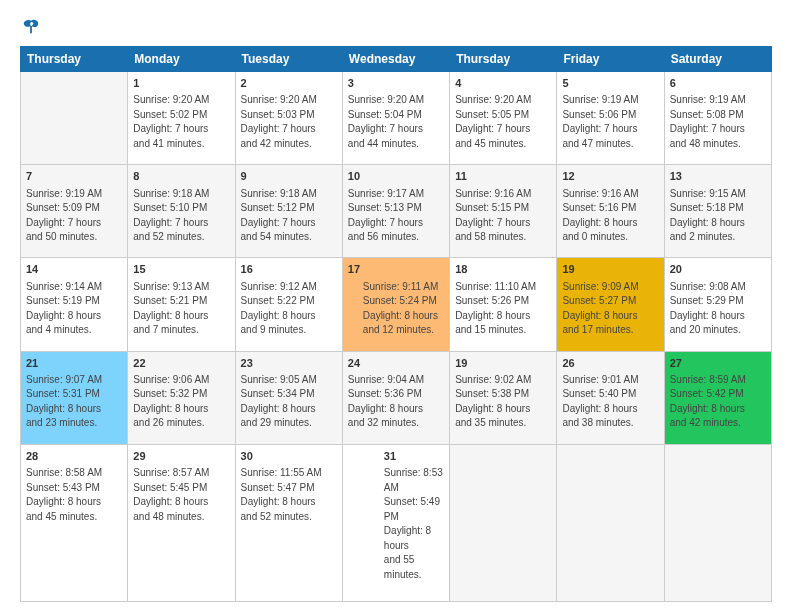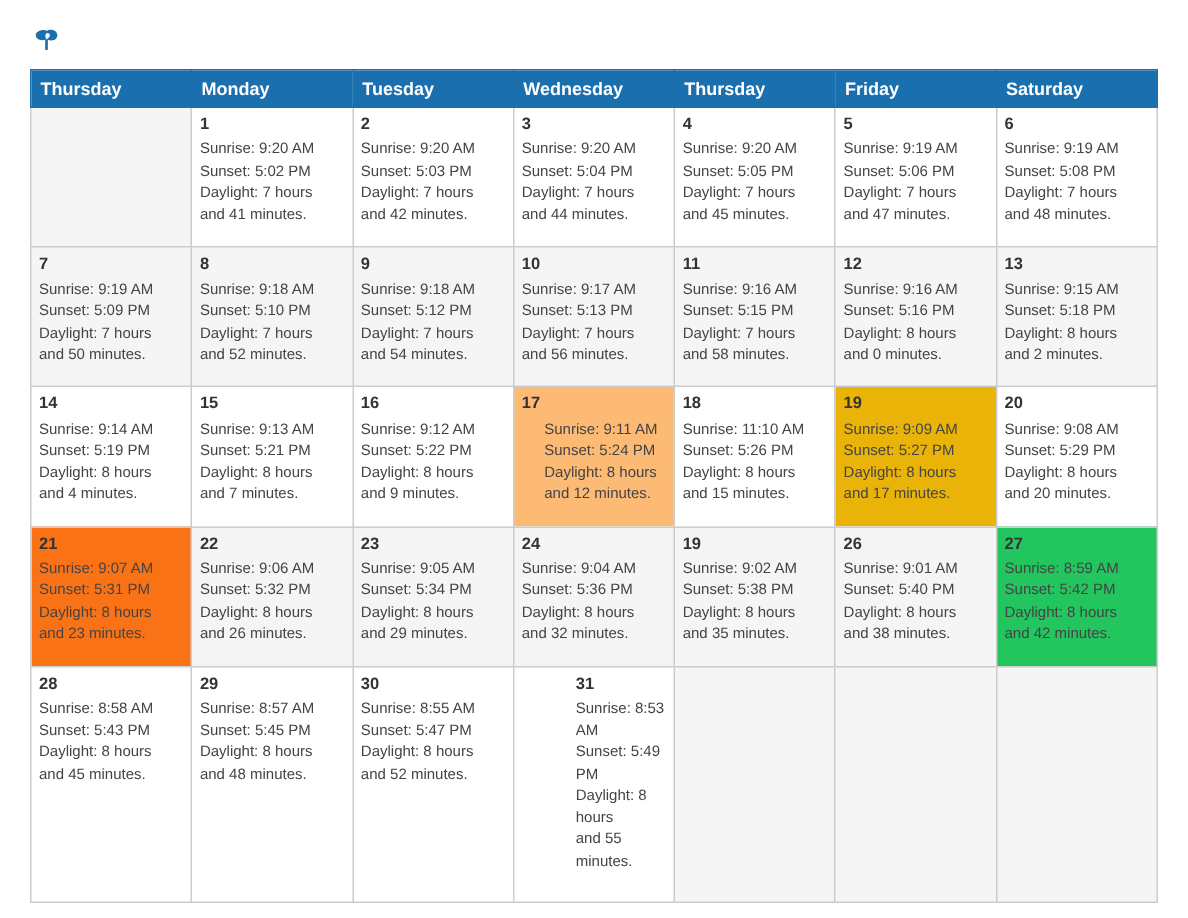--- a/index.html
+++ b/index.html
@@ -279,21 +279,21 @@
           </td>
           <td style="background: rgb(255, 255, 255);">
             <span class="day-num">20</span>
             <div class="day-info" style="white-space: pre-line;">Sunrise: 9:08 AM
 Sunset: 5:29 PM
 Daylight: 8 hours
 and 20 minutes.</div>
           </td>
         </tr>
         <tr>
-          <td style="background: #f97316;">
+          <td style="background: #7dd3fc;">
             <span class="day-num">21</span>
             <div class="day-info" style="white-space: pre-line;">Sunrise: 9:07 AM
 Sunset: 5:31 PM
 Daylight: 8 hours
 and 23 minutes.</div>
           </td>
           <td style="background: rgb(245, 245, 245);">
             <span class="day-num">22</span>
             <div class="day-info" style="white-space: pre-line;">Sunrise: 9:06 AM
 Sunset: 5:32 PM
@@ -346,21 +346,21 @@
           </td>
           <td style="background: rgb(255, 255, 255);">
             <span class="day-num">29</span>
             <div class="day-info" style="white-space: pre-line;">Sunrise: 8:57 AM
 Sunset: 5:45 PM
 Daylight: 8 hours
 and 48 minutes.</div>
           </td>
           <td style="background: rgb(255, 255, 255);">
             <span class="day-num">30</span>
-            <div class="day-info" style="white-space: pre-line;">Sunrise: 8:55 AM
+            <div class="day-info" style="white-space: pre-line;">Sunrise: 11:55 AM
 Sunset: 5:47 PM
 Daylight: 8 hours
 and 52 minutes.</div>
           </td>
           <td style="background: rgb(255, 255, 255); padding-left: 41px;">
             <span class="day-num">31</span>
             <div class="day-info" style="white-space: pre-line;">Sunrise: 8:53 AM
 Sunset: 5:49 PM
 Daylight: 8 hours
 and 55 minutes.</div>

